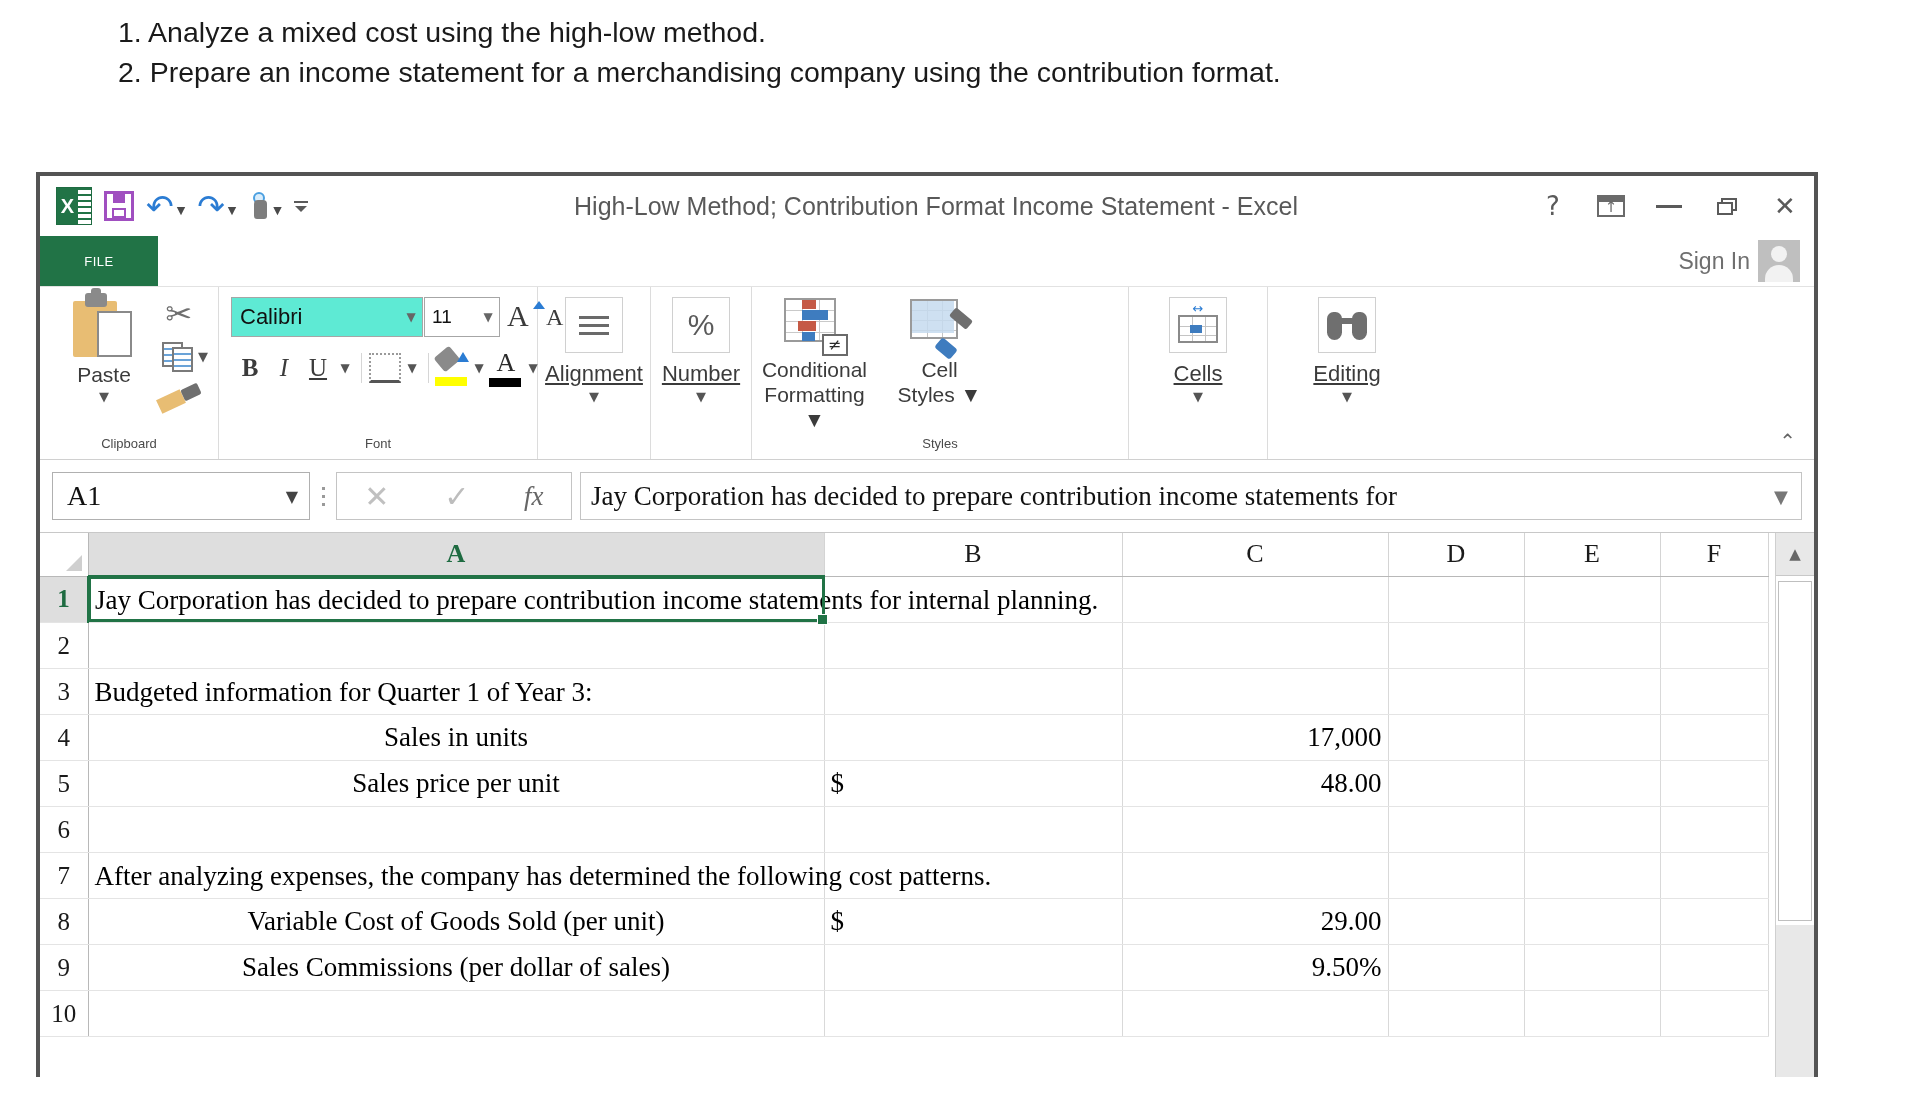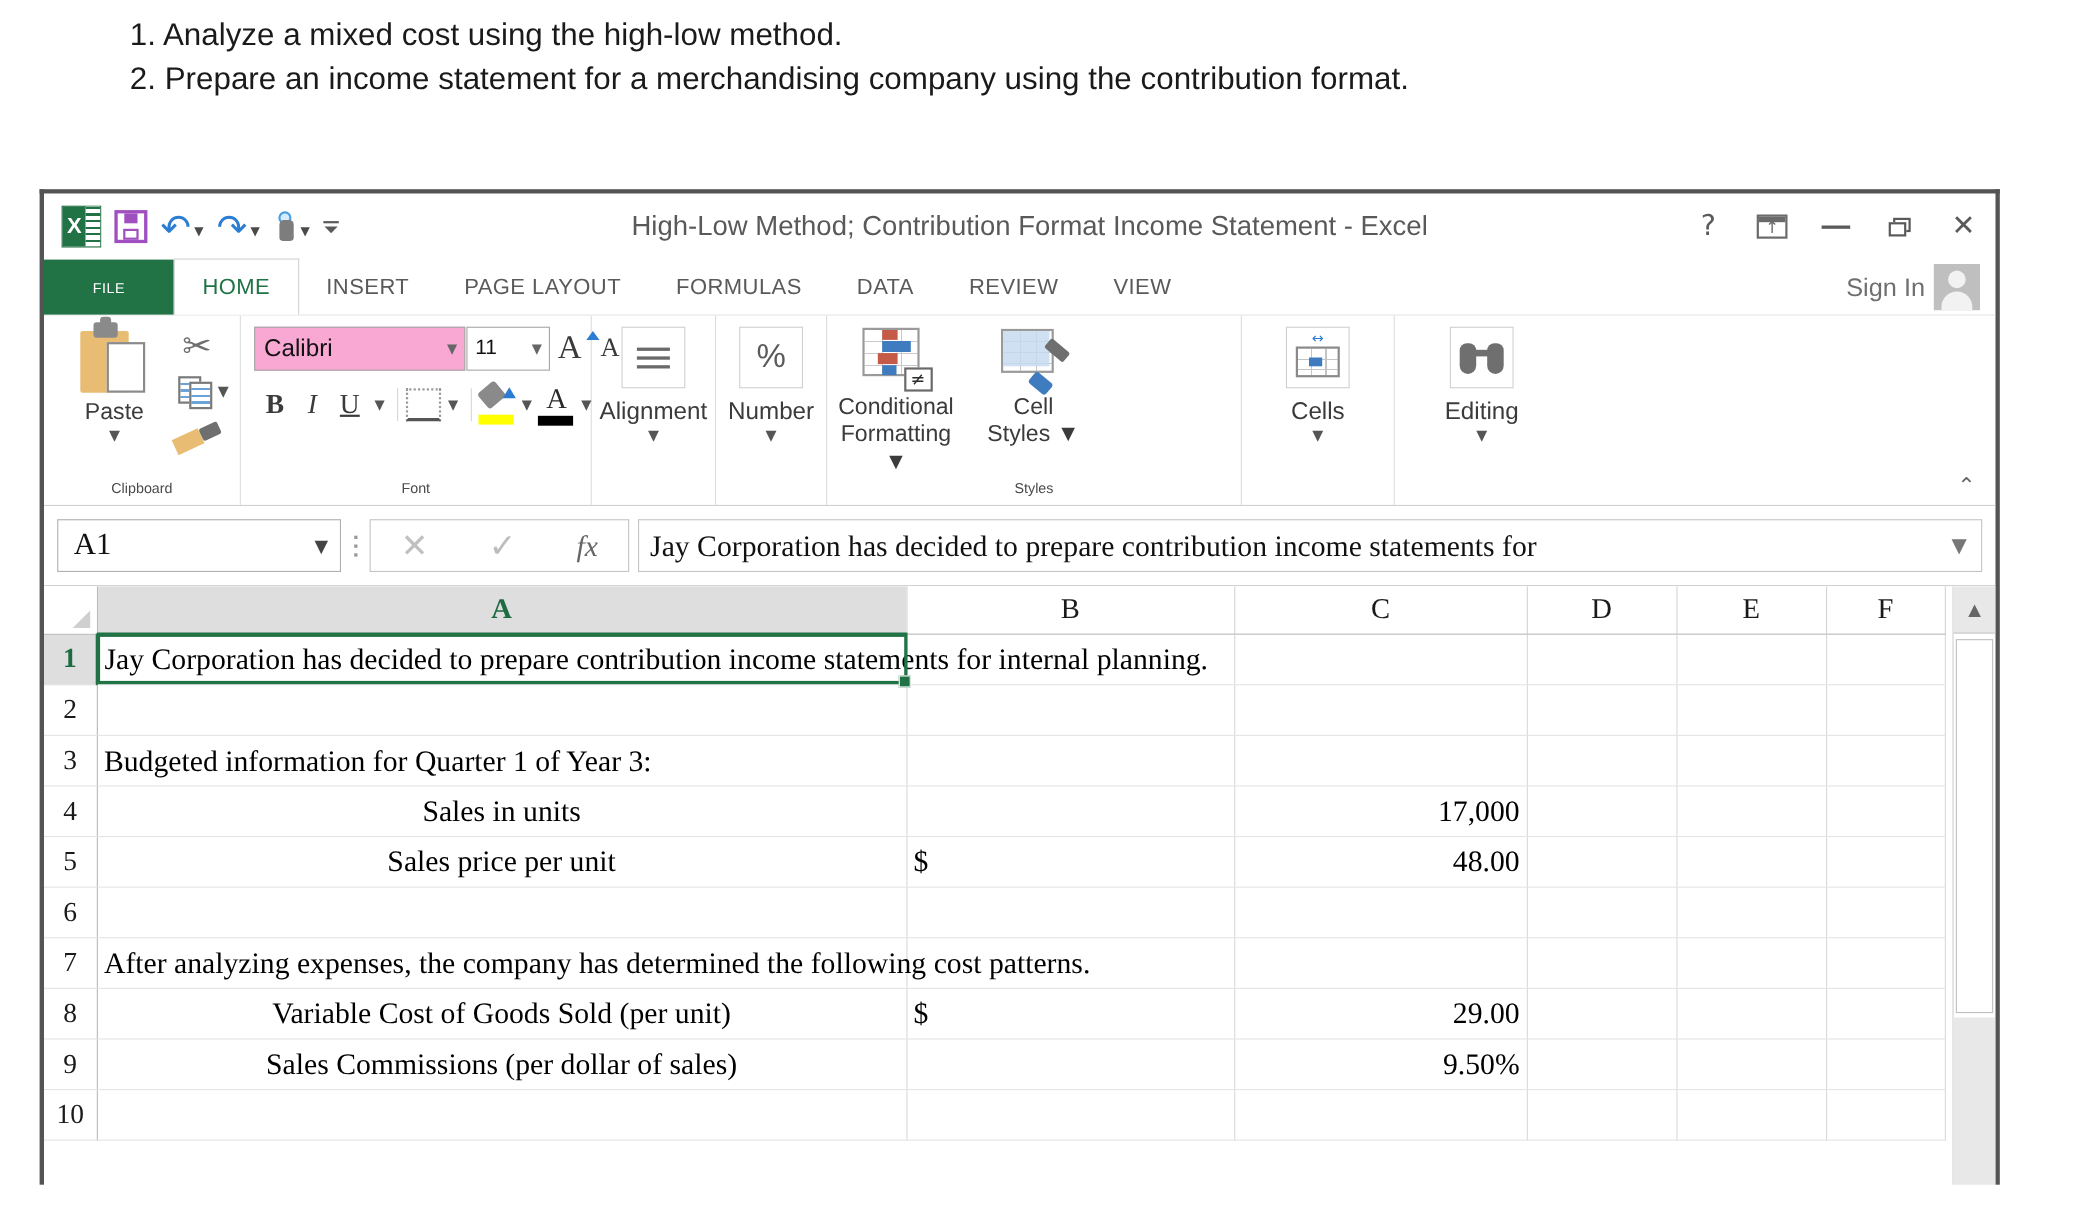--- a/index.html
+++ b/index.html
@@ -389,21 +389,21 @@
     position: absolute; left: 0; top: 10px; width: 26px; height: 15px;
     background: #e8bd73; transform: rotate(-25deg);
   }
 
   
   .g-font { width: 318px; }
   .fontbox {
     position: absolute; left: 12px; top: 10px;
     width: 192px; height: 40px;
     border: 1px solid #a6a6a6;
-    background: #f9a8d4;
+    background: #5eead4;
     display: flex; align-items: center;
     box-sizing: border-box;
   }
   .fontbox .txt {
     flex: 1;
     padding-left: 8px;
     font-size: 22px;
     color: #111;
     font-family: "Liberation Sans", sans-serif;
     overflow: hidden; white-space: nowrap;
@@ -496,20 +496,21 @@
     box-sizing: border-box;
   }
   .align-lines { display: flex; flex-direction: column; gap: 5px; }
   .align-lines i { display: block; width: 30px; height: 3px; background: #6a6a6a; }
   .g-lbl {
     margin-top: 8px;
     font-size: 22px; color: #3b3b3b;
     font-family: "Liberation Sans", sans-serif;
     text-align: center;
     line-height: 26px;
+    text-decoration: underline;
   }
   .g-lbl-caret { font-size: 13px; color: #555; margin-top: 2px; font-family: "DejaVu Sans", sans-serif; }
 
   
   .g-number { width: 100px; }
   .pct { font-size: 30px; color: #5a5a5a; font-family: "Liberation Sans", sans-serif; }
 
   
   .g-styles { width: 376px; }
   .styles-inner { position: absolute; left: 0; top: 8px; display: flex; }
@@ -851,29 +852,20 @@
           </div>
         <div class="btn">
             <div class="res-ico"></div>
           </div>
         <div class="btn">✕</div>
       </div>
     </div>
 
     <div class="tabrow">
       <div class="tab-file">FILE</div>
-      <div class="tabs">
-        <div class="tab active">HOME</div>
-        <div class="tab">INSERT</div>
-        <div class="tab">PAGE LAYOUT</div>
-        <div class="tab">FORMULAS</div>
-        <div class="tab">DATA</div>
-        <div class="tab">REVIEW</div>
-        <div class="tab">VIEW</div>
-      </div>
       <div class="signin">
         <span class="label">Sign In</span>
         <span class="avatar"></span>
       </div>
     </div>
 
     <div class="ribbon">
 
       <div class="rgroup g-clipboard">
         <div class="body">

